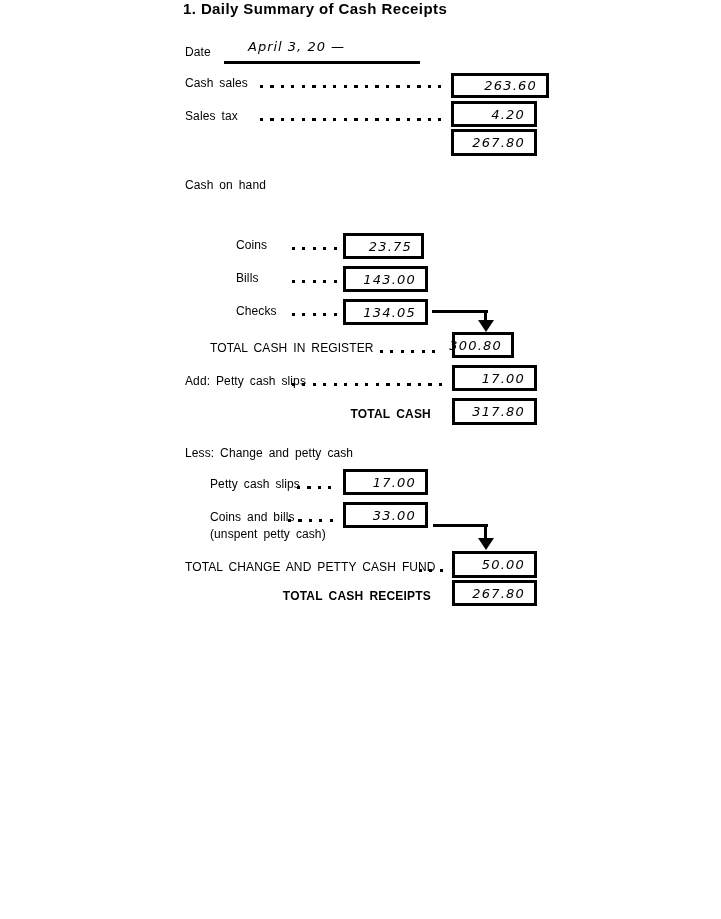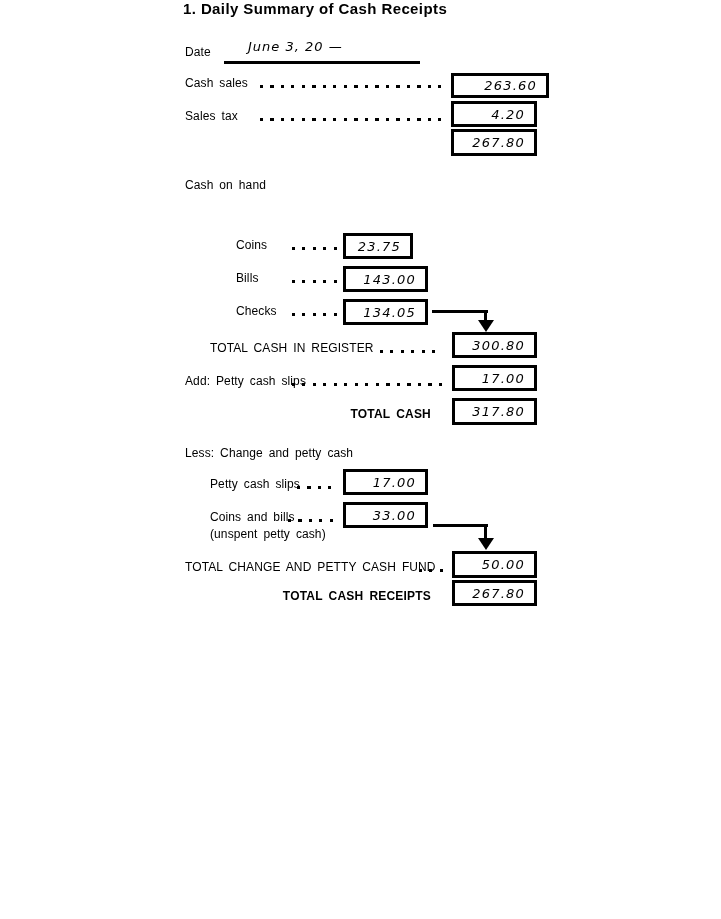--- a/index.html
+++ b/index.html
@@ -65,21 +65,21 @@
   }
 </style>
 </head>
 <body>
 
 <div id="page">
 
   <div class="abs title" style="left:183px; top:0px;">1. Daily Summary of Cash Receipts</div>
 
   <div class="abs lbl" style="left:185px; top:45px;">Date</div>
-  <div class="abs handwrite" style="left:248px; top:39px;">June 3, 20 —</div>
+  <div class="abs handwrite" style="left:248px; top:39px;">April 3, 20 —</div>
   <div class="abs hline" style="left:224px; top:61px; width:196px;"></div>
 
   <div class="abs lbl" style="left:185px; top:76px;">Cash sales</div>
   <div class="abs leader" style="left:260px; top:85px; width:182px;"></div>
   <div class="abs valbox" style="left:451px; top:73px; width:98px; height:25px;padding-left:8px;">
     <span class="val">263.60</span>
   </div>
 
   <div class="abs lbl" style="left:185px; top:109px;">Sales tax</div>
   <div class="abs leader" style="left:260px; top:118px; width:182px;"></div>
@@ -89,21 +89,21 @@
 
   <div class="abs valbox" style="left:451px; top:129px; width:86px; height:27px;">
     <span class="val">267.80</span>
   </div>
 
   <div class="abs lbl" style="left:185px; top:178px;">Cash on hand</div>
 
 
   <div class="abs lbl" style="left:236px; top:238px;">Coins</div>
   <div class="abs leader" style="left:292px; top:247px; width:46px;"></div>
-  <div class="abs valbox" style="left:343px; top:233px; width:70px; height:26px;">
+  <div class="abs valbox" style="left:343px; top:233px; width:81px; height:26px;">
     <span class="val">23.75</span>
   </div>
 
   <div class="abs lbl" style="left:236px; top:271px;">Bills</div>
   <div class="abs leader" style="left:292px; top:280px; width:46px;"></div>
   <div class="abs valbox" style="left:343px; top:266px; width:85px; height:26px;">
     <span class="val">143.00</span>
   </div>
 
   <div class="abs lbl" style="left:236px; top:304px;">Checks</div>
@@ -111,21 +111,21 @@
   <div class="abs valbox" style="left:343px; top:299px; width:85px; height:26px;">
     <span class="val">134.05</span>
   </div>
 
   <div class="abs hline" style="left:432px; top:310px; width:56px;"></div>
   <div class="abs vline" style="left:484px; top:310px; height:11px;"></div>
   <div class="abs arrowhead" style="left:478px; top:320px;"></div>
 
   <div class="abs lbl" style="left:210px; top:341px;">TOTAL CASH IN REGISTER</div>
   <div class="abs leader" style="left:380px; top:350px; width:62px;"></div>
-  <div class="abs valbox" style="left:452px; top:332px; width:85px; height:26px;">
+  <div class="abs valbox" style="left:452px; top:332px; width:62px; height:26px;">
     <span class="val">300.80</span>
   </div>
 
   <div class="abs lbl" style="left:185px; top:374px;">Add: Petty cash slips</div>
   <div class="abs leader" style="left:292px; top:383px; width:150px;"></div>
   <div class="abs valbox" style="left:452px; top:365px; width:85px; height:26px;">
     <span class="val">17.00</span>
   </div>
 
   <div class="abs lbl bold right" style="left:231px; top:407px; width:200px;">TOTAL CASH</div>

